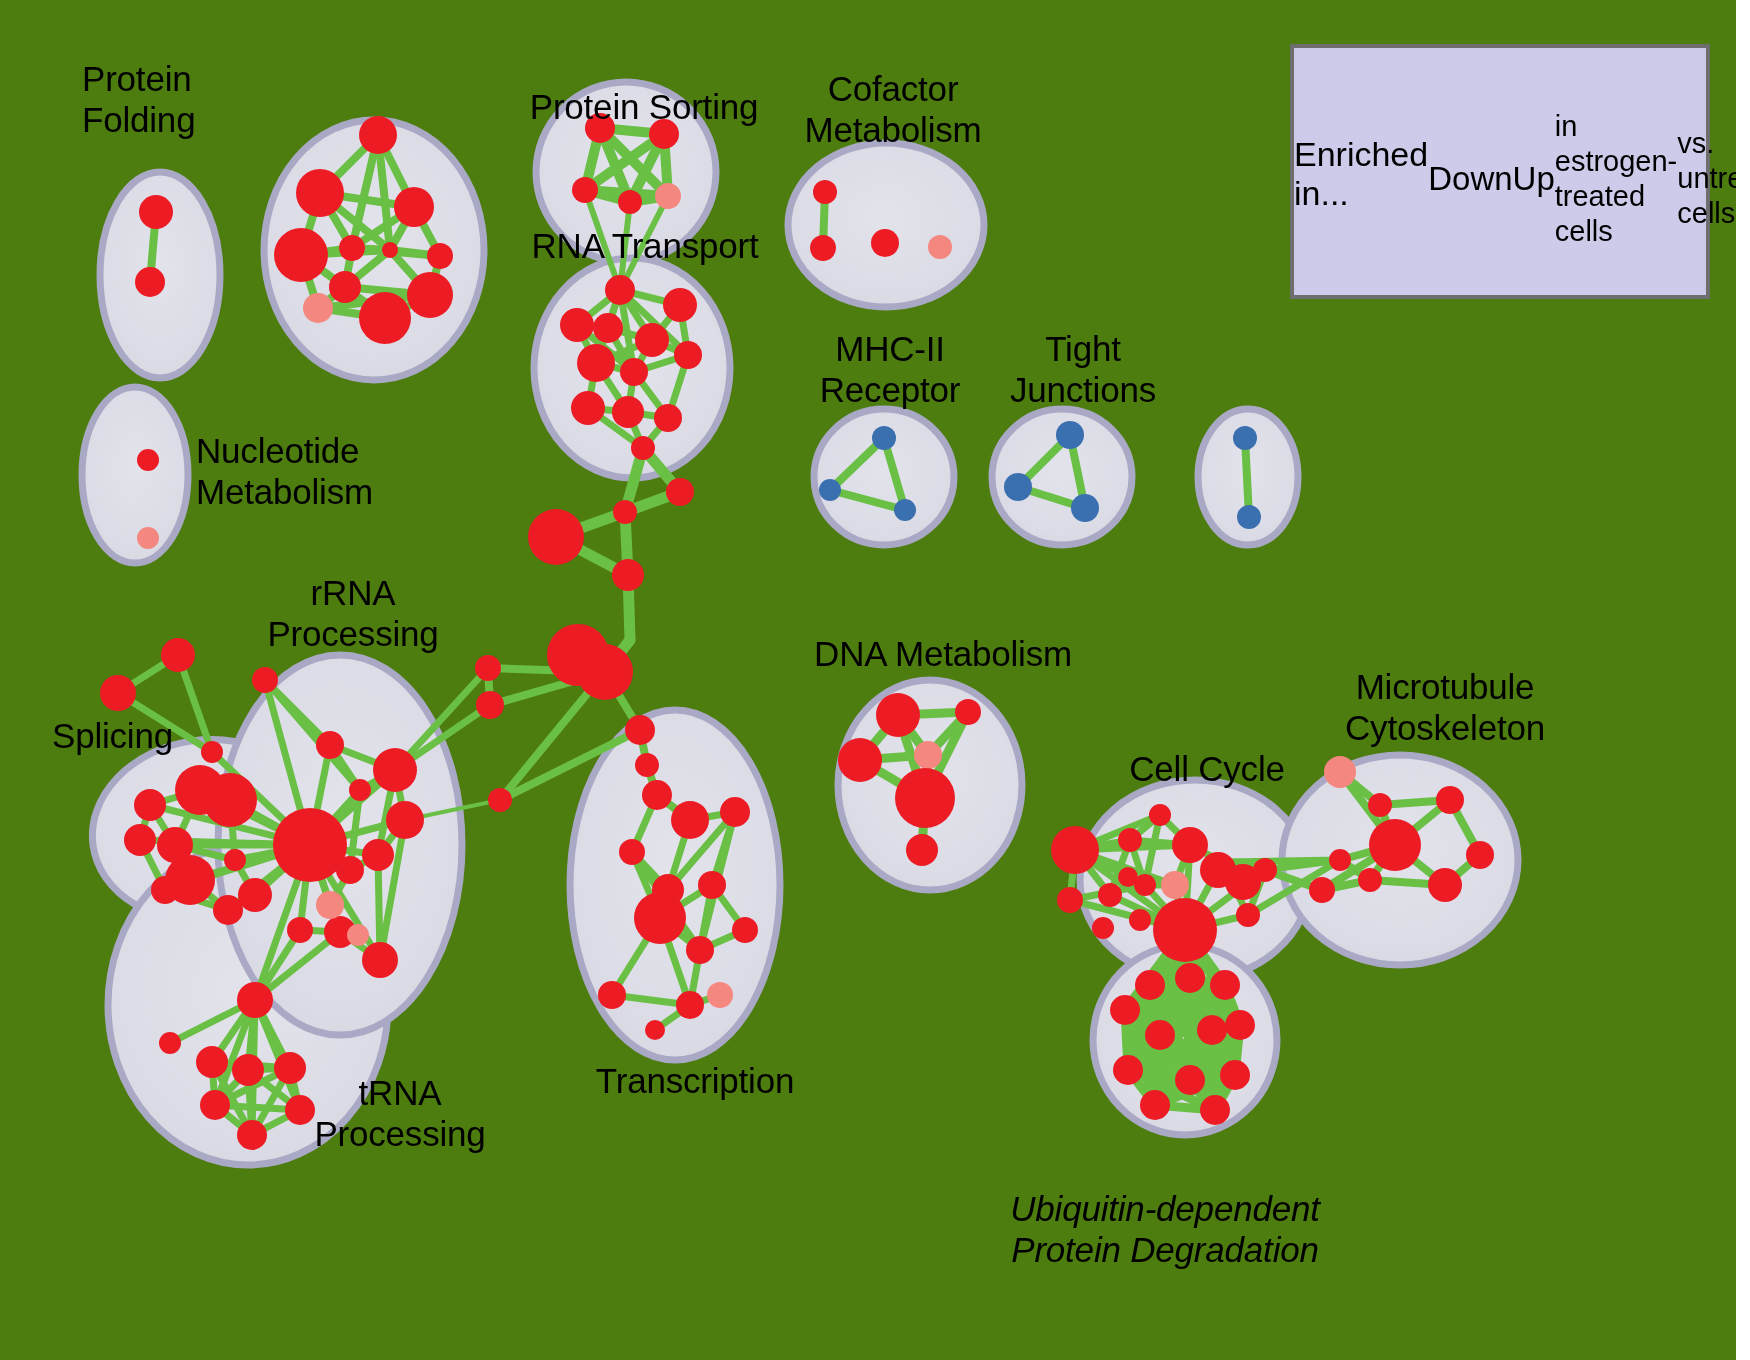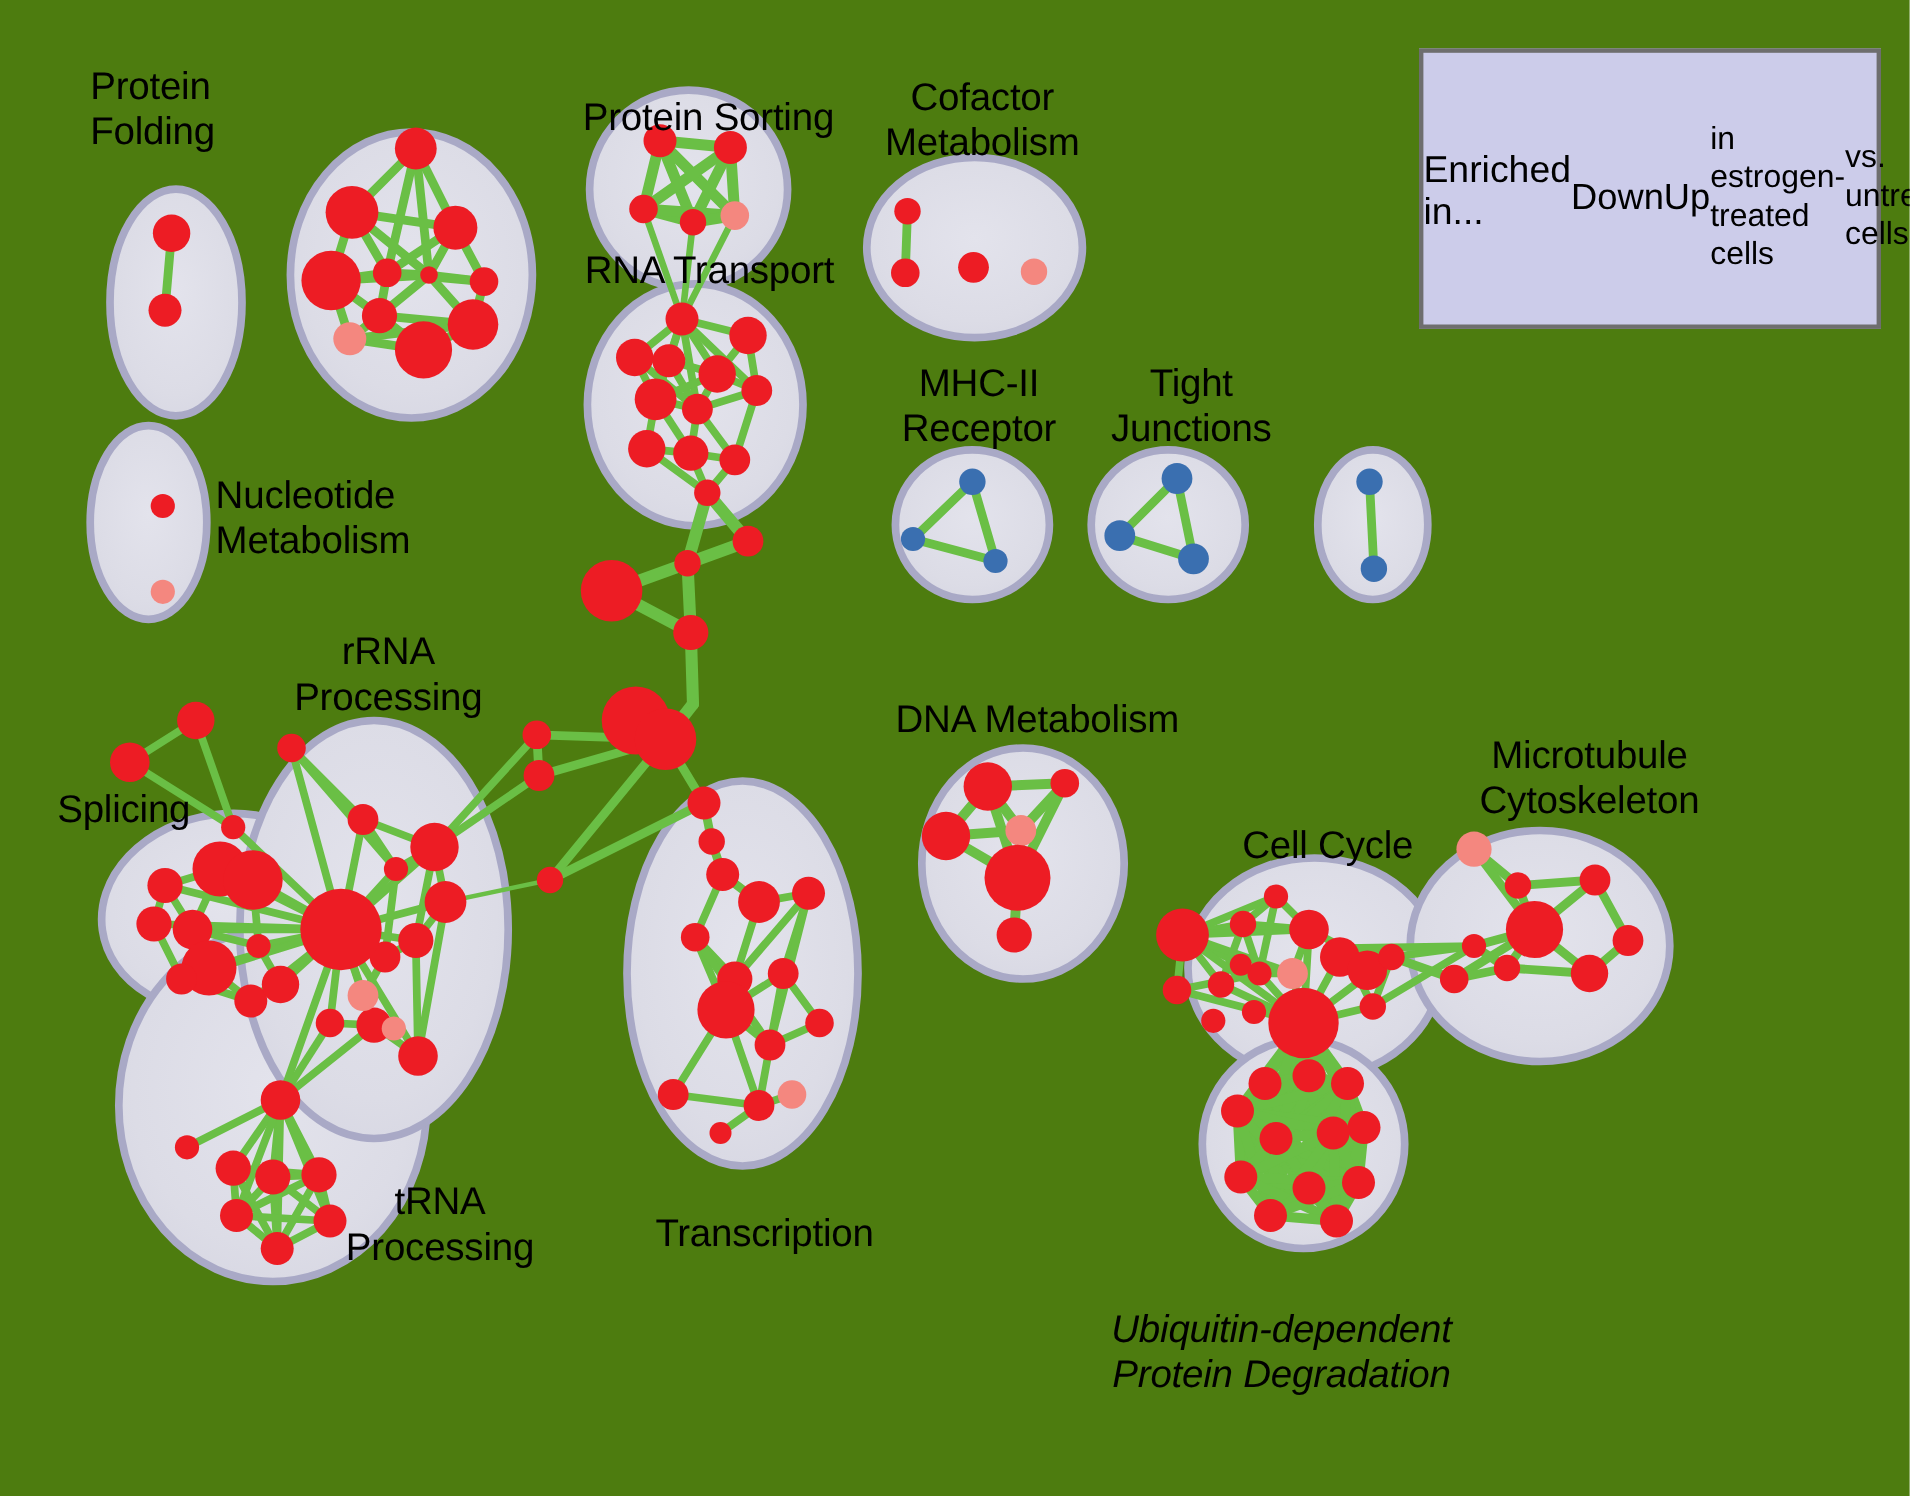--- a/index.html
+++ b/index.html
@@ -656,21 +656,21 @@
 Receptor</div>
   <div class="clabel" style="left:988px;top:328px;width:190px;">Tight
 Junctions</div>
   <div class="clabel" style="left:196px;top:430px;width:260px;text-align:left;">Nucleotide
 Metabolism</div>
   <div class="clabel" style="left:248px;top:572px;width:210px;">rRNA
 Processing</div>
   <div class="clabel" style="left:52px;top:715px;width:180px;text-align:left;">Splicing</div>
   <div class="clabel" style="left:300px;top:1072px;width:200px;">tRNA
 Processing</div>
-  <div class="clabel" style="left:570px;top:1060px;width:250px;margin-top:41px;">Transcription</div>
+  <div class="clabel" style="left:570px;top:1060px;width:250px;">Transcription</div>
   <div class="clabel" style="left:808px;top:633px;width:270px;">DNA Metabolism</div>
   <div class="clabel" style="left:1102px;top:748px;width:210px;">Cell Cycle</div>
   <div class="clabel" style="left:1300px;top:666px;width:290px;">Microtubule
 Cytoskeleton</div>
   <div class="clabel" style="left:985px;top:1188px;width:360px;font-style:italic;">Ubiquitin-dependent
 Protein Degradation</div>
 
   <div id="legend">
     <div class="lg-title">Enriched in...</div>
     <div class="lg-bar"></div>

